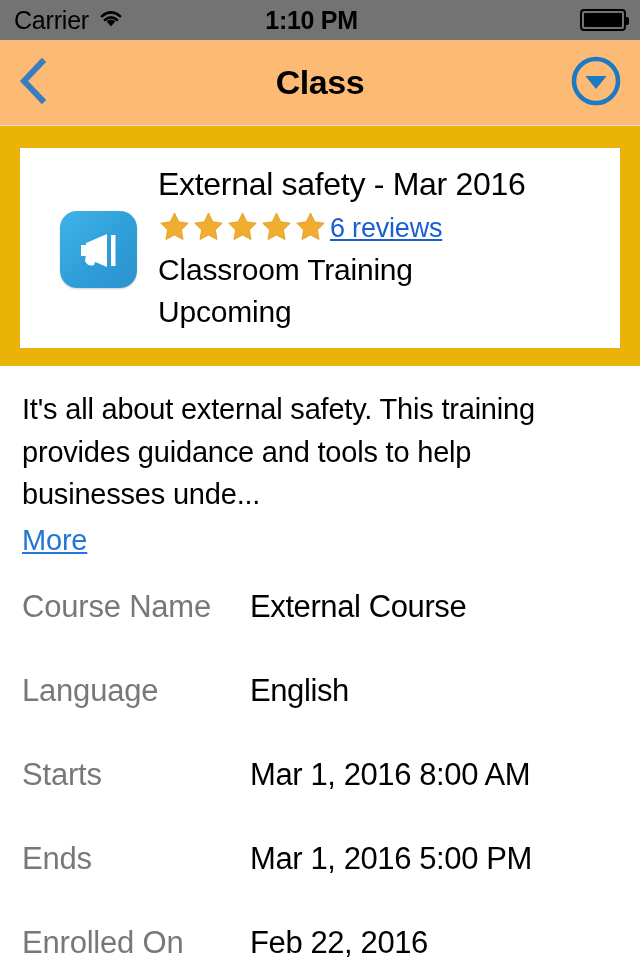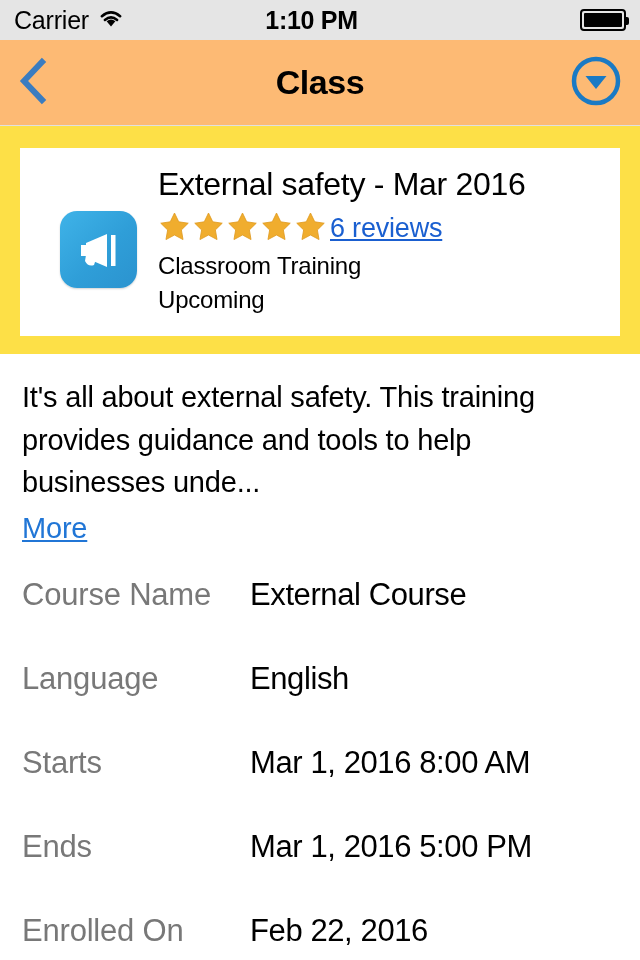--- a/index.html
+++ b/index.html
@@ -12,21 +12,21 @@
     background: #ffffff;
     font-family: "Liberation Sans", sans-serif;
     overflow: hidden;
     position: relative;
     -webkit-font-smoothing: antialiased;
   }
 
   
   .status-bar {
     height: 40px;
-    background: #e5e5e5;
+    background: #737373;
     display: flex;
     align-items: center;
     position: relative;
     padding: 0 14px;
     box-sizing: border-box;
   }
   .status-left {
     display: flex;
     align-items: center;
     gap: 9px;
@@ -109,21 +109,21 @@
   }
   .nav-right {
     margin-left: auto;
     display: flex;
     align-items: center;
     cursor: pointer;
   }
 
   
   .card-band {
-    background: #fde047;
+    background: #eab308;
     padding: 22px 20px 18px 20px;
     box-sizing: border-box;
   }
   .course-card {
     background: #ffffff;
     display: flex;
     align-items: flex-start;
     padding: 18px 16px 16px 28px;
     box-sizing: border-box;
     min-height: 188px;
@@ -169,21 +169,21 @@
   }
   .star { display: block; }
   .reviews-link {
     font-size: 27px;
     color: #1a5fd0;
     text-decoration: underline;
     cursor: pointer;
     letter-spacing: -0.2px;
   }
   .course-type, .course-status {
-    font-size: 24px;
+    font-size: 30px;
     color: #000;
     line-height: 1.32;
     margin-top: 3px;
     letter-spacing: -0.2px;
   }
 
   
   .description-section {
     padding: 22px 22px 0 22px;
     box-sizing: border-box;

